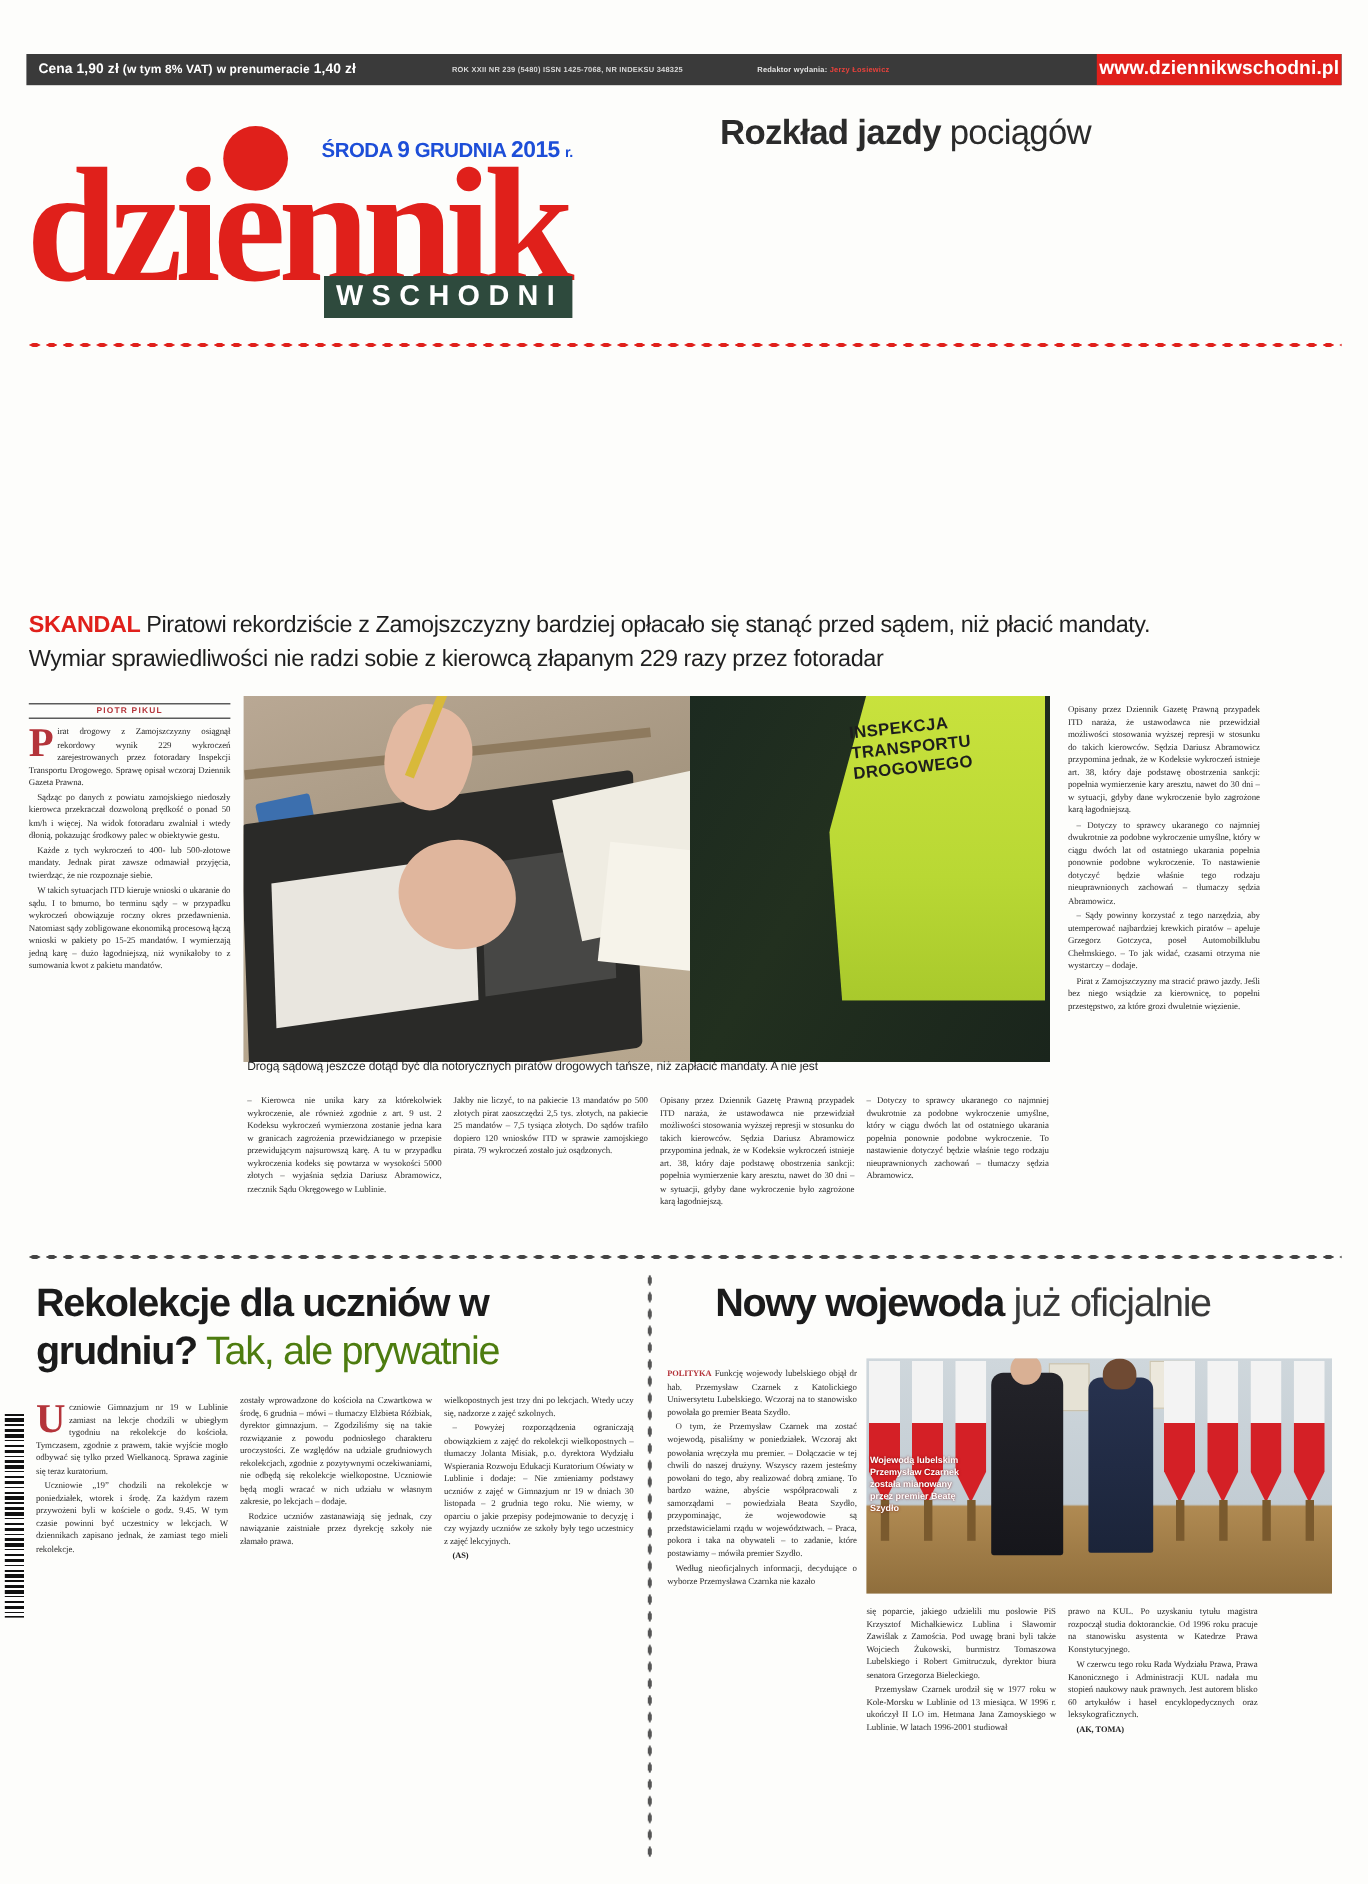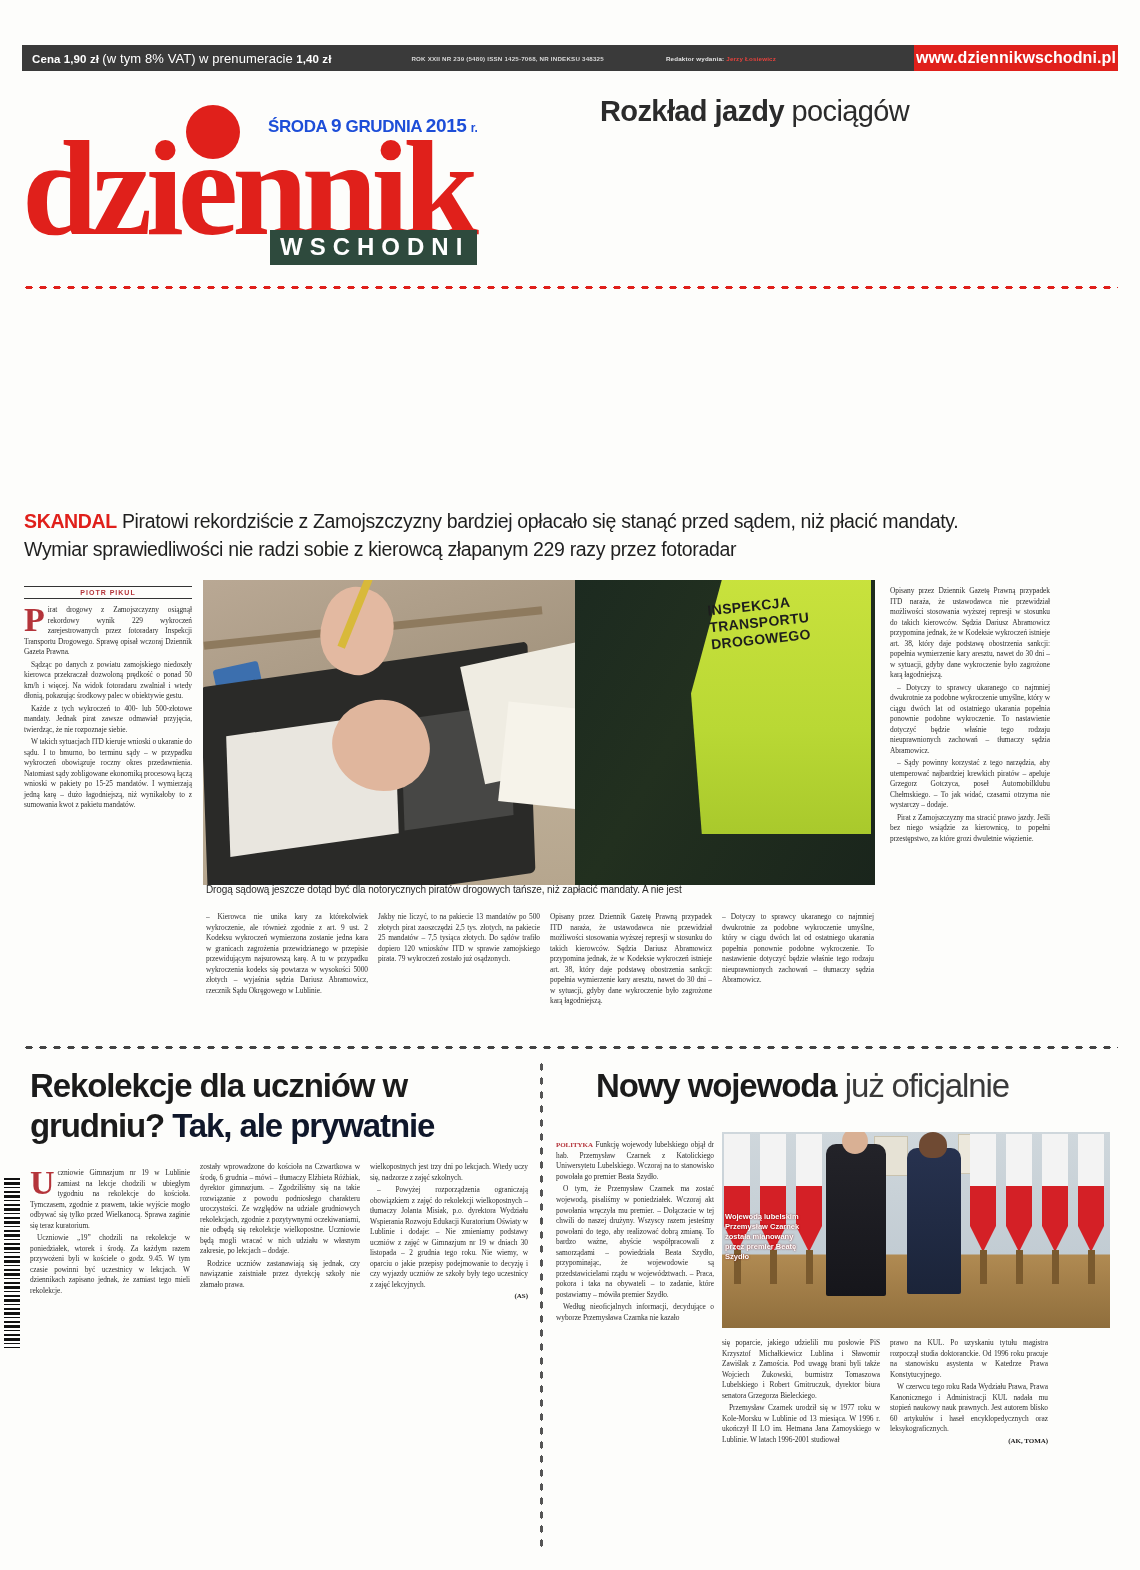--- a/index.html
+++ b/index.html
@@ -25,21 +25,21 @@
     display: flex; align-items: center;
     overflow: hidden;
   }
   .price {
     color: #ffffff;
     font-size: 11.5px; font-weight: bold;
     padding-left: 10px;
     letter-spacing: .1px;
     white-space: nowrap;
   }
-  .price .sm { font-size: 13px; font-weight: normal; }
+  .price .sm { font-size: 10px; font-weight: bold; }
   .issueline {
     color: #d8d8d8; font-size: 6.2px; font-weight: bold;
     margin-left: 80px; white-space: nowrap; letter-spacing: .2px;
   }
   .editorline {
     color: #e4e4e4; font-size: 6.2px; font-weight: bold;
     margin-left: 62px; white-space: nowrap; letter-spacing: .2px;
   }
   .editorline .red { color: #e8423c; }
   .urlbox {
@@ -277,30 +277,30 @@
     font-family: "Liberation Serif", serif;
   }
   .bodytext p { margin-bottom: 2px; text-indent: 7px; }
   .bodytext p:first-child { text-indent: 0; }
   .dropcap {
     float: left; font-size: 34px; line-height: 27px;
     font-weight: bold; color: #b4343a;
     font-family: "Liberation Serif", serif;
     padding-right: 3px; margin-top: 1px;
   }
-  .endcredit { font-weight: bold; font-size: 7px; text-align: right; color: #222; }
+  .endcredit { font-weight: bold; font-size: 7px; text-align: left; color: #222; }
 
   
   .b1-title {
     position: absolute; left: 30px; top: 1066px; width: 505px;
     font-size: 33px; line-height: 40px; color: #1b1b1b;
     letter-spacing: -1.1px;
   }
   .b1-title b { font-weight: bold; }
-  .b1-title span { font-weight: 700; color: #0f172a; }
+  .b1-title span { font-weight: 400; color: #4d7c0f; }
   .b2-title {
     position: absolute; left: 556px; top: 1066px; width: 560px;
     font-size: 33px; line-height: 40px; color: #1b1b1b;
     letter-spacing: -1.1px; white-space: nowrap;
   }
   .b2-title b { font-weight: bold; margin-left: 40px; }
   .b2-title span { font-weight: 300; color: #3a3a3a; }
 
   
   .wphoto {

